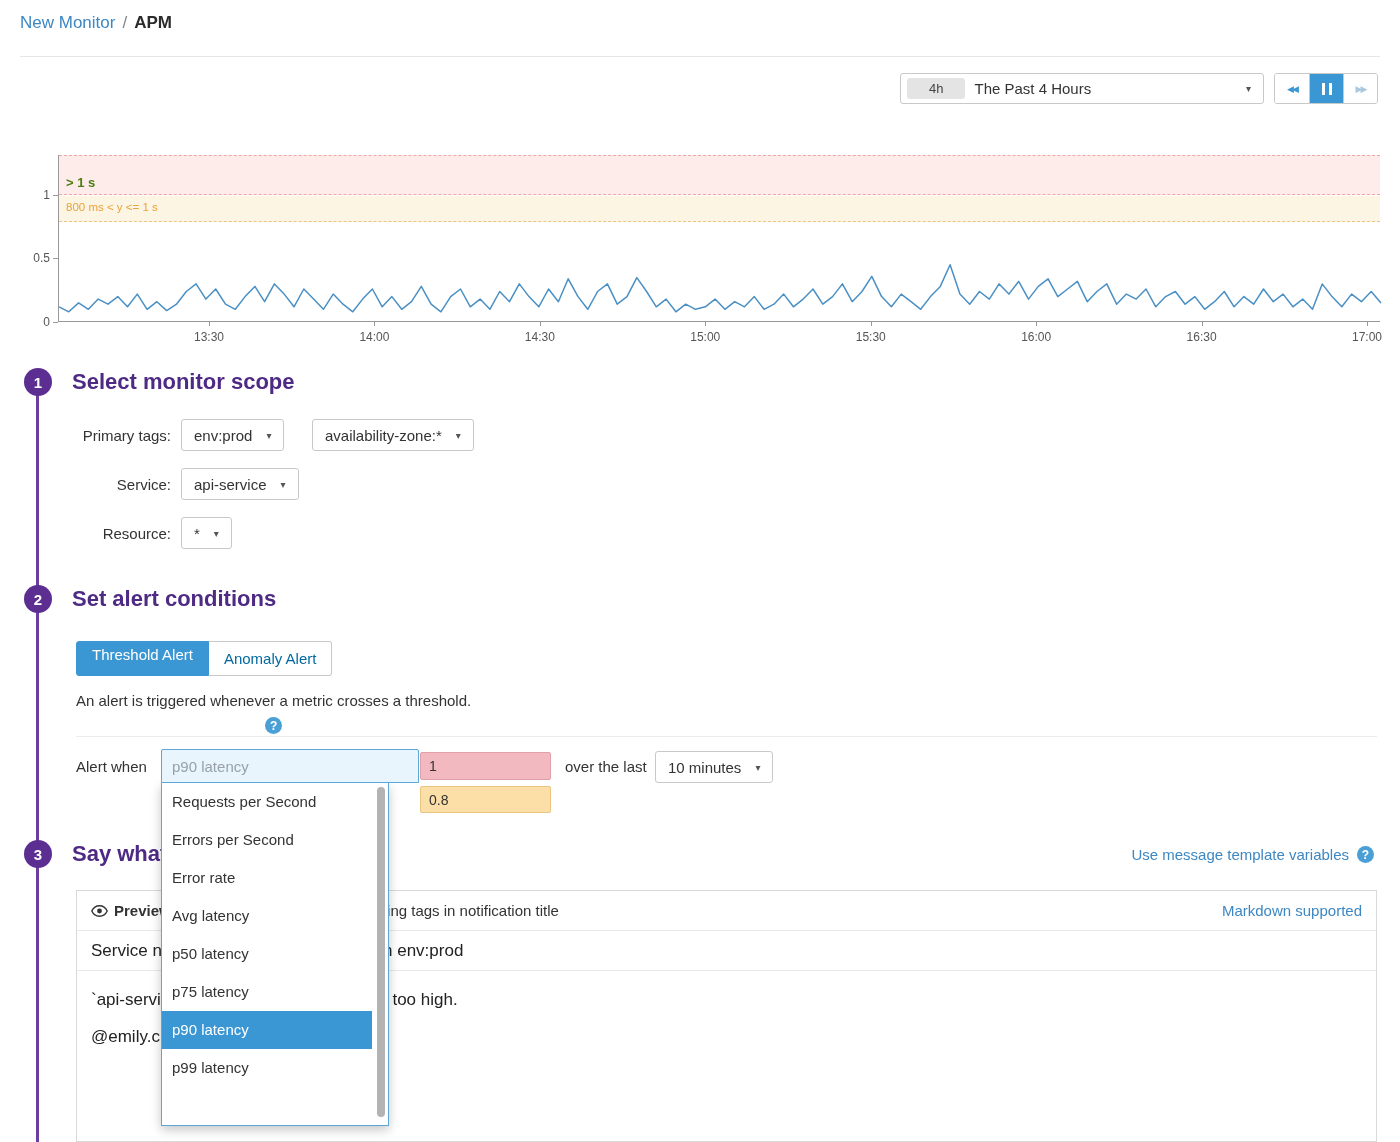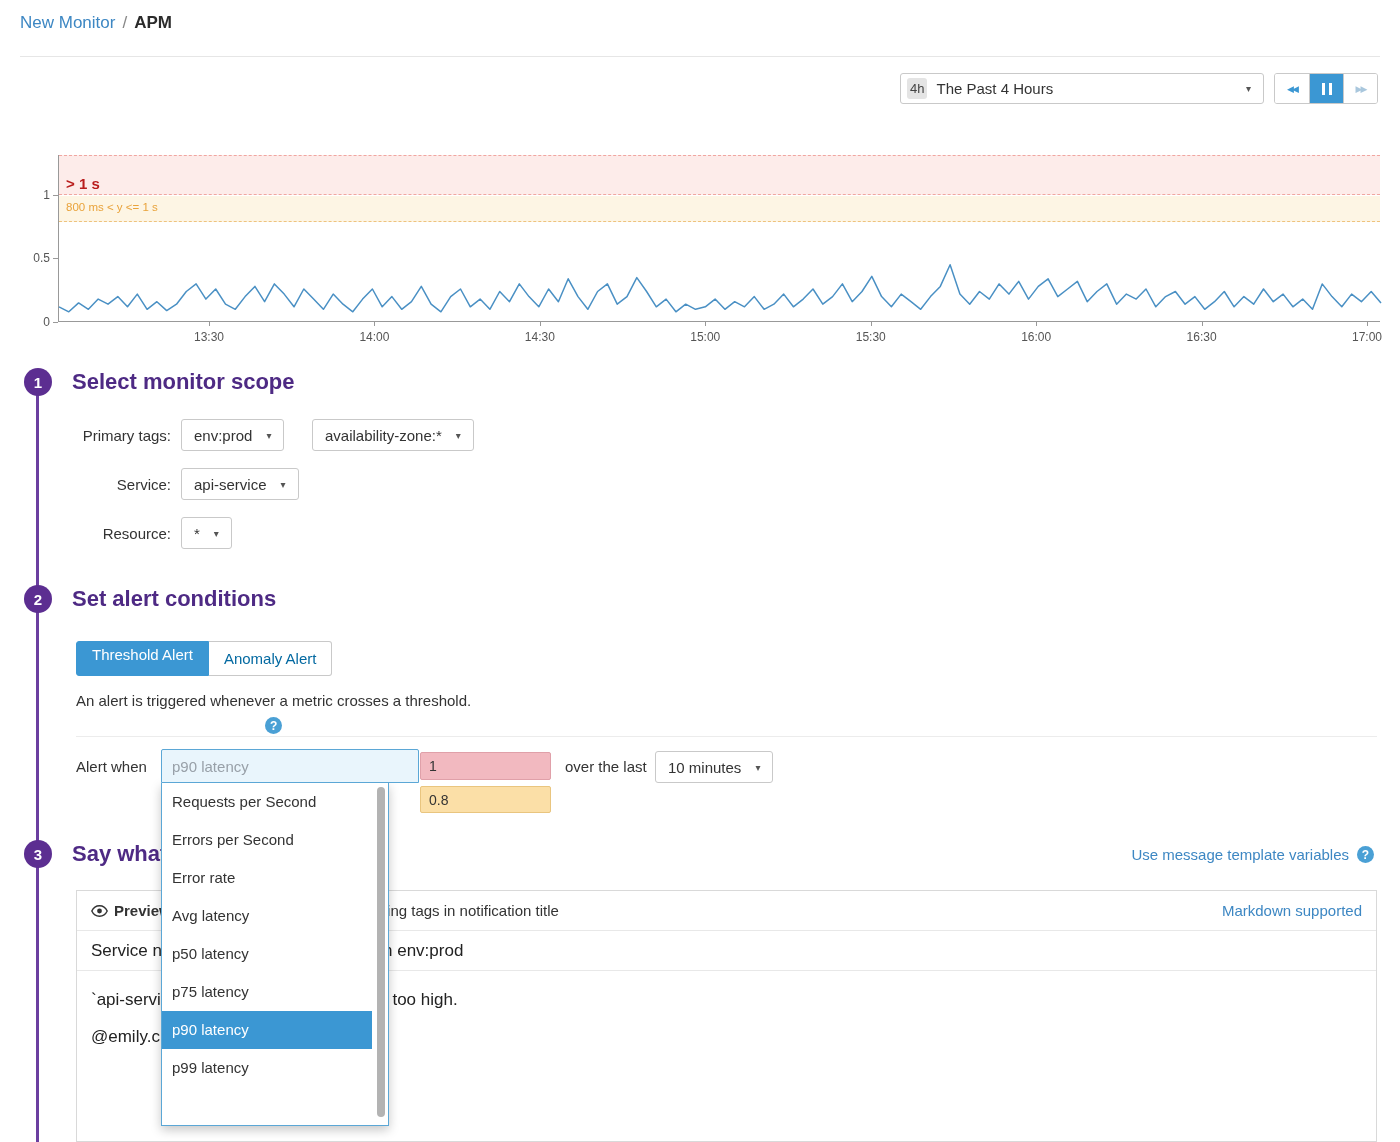--- a/index.html
+++ b/index.html
@@ -8,36 +8,36 @@
 
   
   .breadcrumb { position: absolute; left: 20px; top: 13px; font-size: 17px; }
   .bc-link { color: #3d87c3; cursor: pointer; }
   .bc-sep { color: #888; margin: 0 7px; }
   .bc-current { color: #2b2b2b; font-weight: bold; }
   .top-divider { position: absolute; left: 20px; top: 56px; width: 1360px; height: 1px; background: #e6e6e6; }
 
   
   #time-select { position: absolute; left: 900px; top: 73px; width: 364px; height: 31px; border: 1px solid #c9c9c9; border-radius: 3px; background: #fff; display: flex; align-items: center; gap: 9px; padding: 0 12px 0 6px; cursor: pointer; }
-  .badge-4h { background: #e4e4e4; border-radius: 3px; padding: 3px 3px; font-size: 13px; color: #444; }
+  .badge-4h { background: #e4e4e4; border-radius: 3px; padding: 3px 22px; font-size: 13px; color: #444; }
   .ts-label { font-size: 15px; color: #333; flex: 1; }
   .caret { font-size: 10px; color: #555; }
   #time-buttons { position: absolute; left: 1274px; top: 73px; height: 31px; display: flex; border: 1px solid #c9c9c9; border-radius: 3px; overflow: hidden; background: #fff; }
   .tbtn { width: 34px; display: flex; align-items: center; justify-content: center; background: #fff; font-size: 9px; letter-spacing: -2px; color: #3b97d3; cursor: pointer; }
   .tbtn + .tbtn { border-left: 1px solid #c9c9c9; }
   .tbtn.active { background: #3b97d3; }
   .pause-bar { display: inline-block; width: 3px; height: 12px; background: #fff; margin: 0 2px; letter-spacing: 0; }
   .tbtn.fwd { color: #a9c7dd; }
 
   
   .y-label { position: absolute; left: 18px; width: 32px; text-align: right; font-size: 12px; color: #555; }
   .y-tick { position: absolute; left: 53px; width: 5px; height: 1px; background: #999; }
   #plot { position: absolute; left: 58px; top: 155px; width: 1322px; height: 167px; border-left: 1px solid #999; border-bottom: 1px solid #999; }
   .zone-red { position: absolute; left: 0; top: 0; width: 100%; height: 40px; background: #fdecea; border-top: 1px dashed #f0a6a1; border-bottom: 1px dashed #f0a6a1; }
-  .zone-red-label { position: absolute; left: 7px; top: 19px; font-size: 15px; font-weight: bold; color: #b91c1c; }
+  .zone-red-label { position: absolute; left: 7px; top: 19px; font-size: 13px; font-weight: bold; color: #4d7c0f; }
   .zone-orange { position: absolute; left: 0; top: 41px; width: 100%; height: 26px; background: #fdf5e4; border-bottom: 1px dashed #eec37e; }
   .zone-orange-label { position: absolute; left: 7px; top: 5px; font-size: 11.5px; color: #e9a33b; }
   #chart-line { position: absolute; left: 0; top: 0; overflow: visible; }
   .x-label { position: absolute; top: 175px; transform: translateX(-50%); font-size: 12px; color: #555; white-space: nowrap; }
   .x-tick { position: absolute; top: 167px; width: 1px; height: 4px; background: #999; }
 
   
   #step-line { position: absolute; left: 36px; top: 382px; width: 3px; height: 760px; background: #6b3fa0; z-index: 0; }
   .step-circle { position: absolute; left: 24px; width: 28px; height: 28px; border-radius: 50%; background: #5c2e91; color: #fff; font-size: 15px; font-weight: bold; display: flex; align-items: center; justify-content: center; z-index: 2; }
   .step-title { position: absolute; left: 72px; font-size: 22px; font-weight: bold; color: #4e2a84; z-index: 1; }

